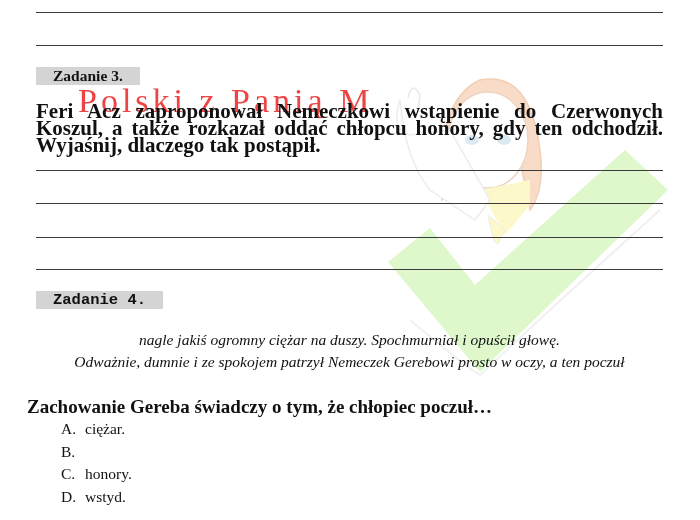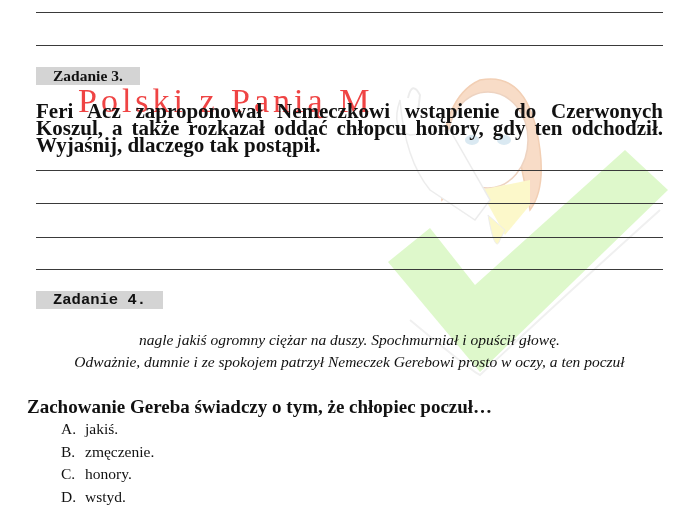--- a/index.html
+++ b/index.html
@@ -64,25 +64,24 @@
 
   <div class="heading" style="top:291px;font-family:Liberation Mono, monospace;">Zadanie 4.</div>
   <div class="quote" style="top:329px;">
     <div>nagle jakiś ogromny ciężar na duszy. Spochmurniał i opuścił głowę.</div>
     <div>Odważnie, dumnie i ze spokojem patrzył Nemeczek Gerebowi prosto w oczy, a ten poczuł</div>
   </div>
   <div class="question" style="top:398px;">Zachowanie Gereba świadczy o tym, że chłopiec poczuł…</div>
   <ul class="options">
     <li>
         <span class="letter">A.</span>
-        <span>jakiś.</span>
+        <span>ciężar.</span>
       </li>
     <li>
         <span class="letter">B.</span>
-        <span>zmęczenie.</span>
       </li>
     <li>
         <span class="letter">C.</span>
         <span>honory.</span>
       </li>
     <li>
         <span class="letter">D.</span>
         <span>wstyd.</span>
       </li>
   </ul>

